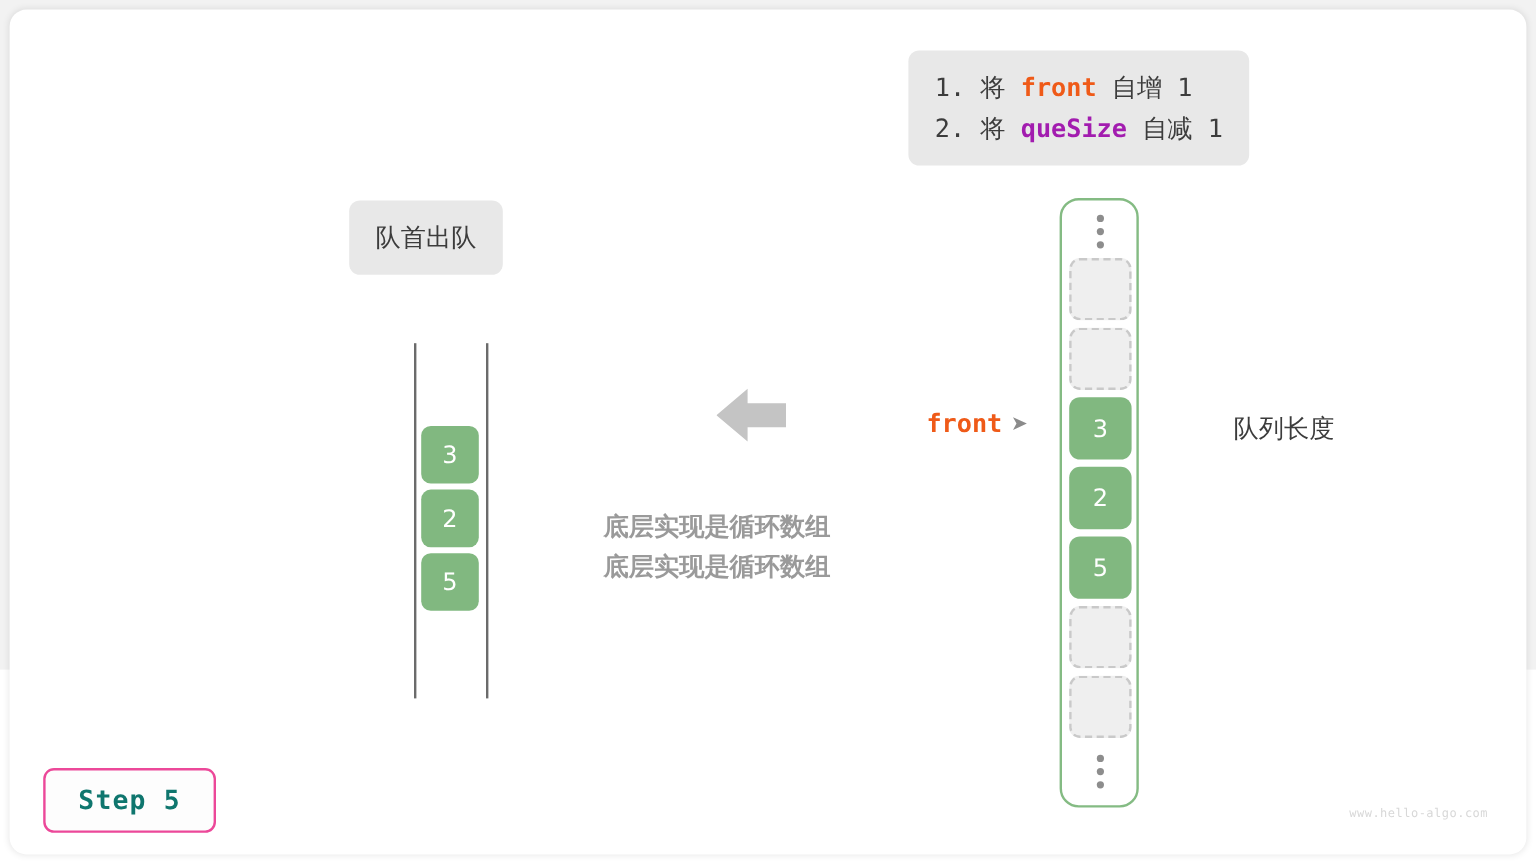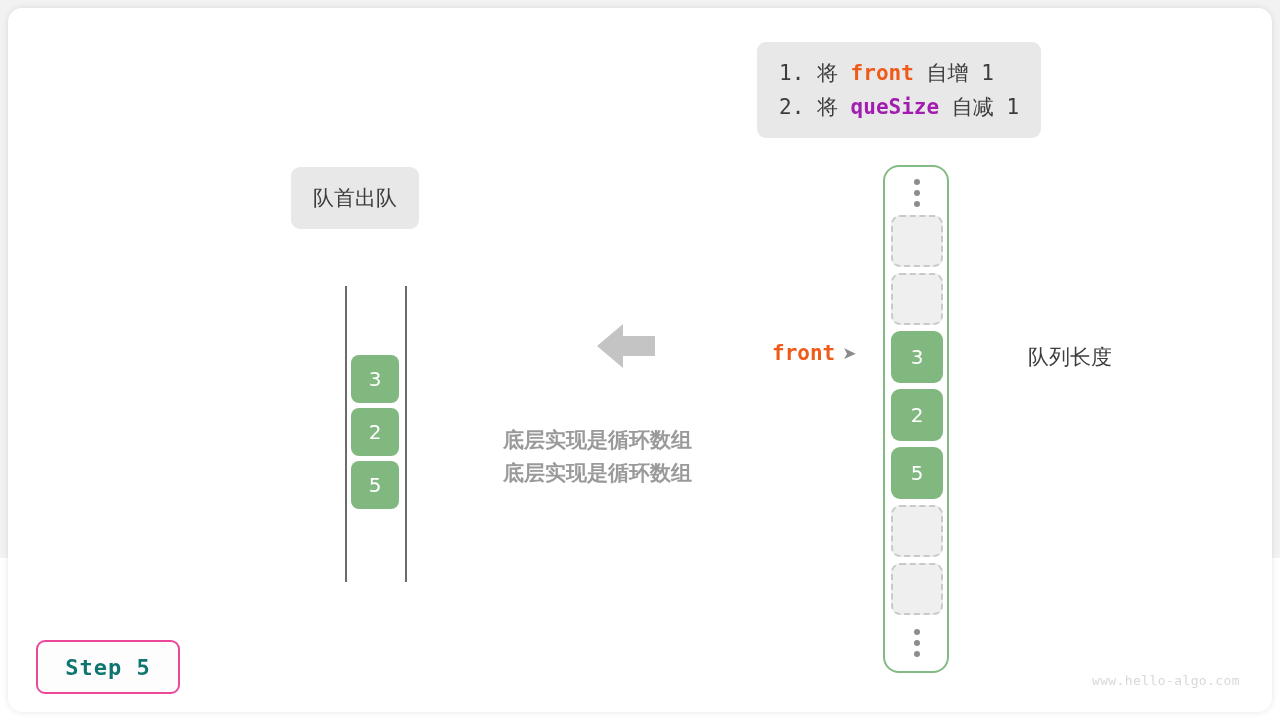--- a/index.html
+++ b/index.html
@@ -76,21 +76,21 @@
     box-sizing: border-box;
     text-align: right;
   }
 
   
   #watermark {
     position: absolute;
     right: 40px;
     top: 673px;
     font-family: "DejaVu Sans Mono", monospace;
-    font-size: 13px;
+    font-size: 10px;
     color: #d8d8d8;
     letter-spacing: 0.4px;
   }
 
   
   #deque-view {
     position: absolute;
     left: 345px;
     top: 286px;
     width: 64px;

